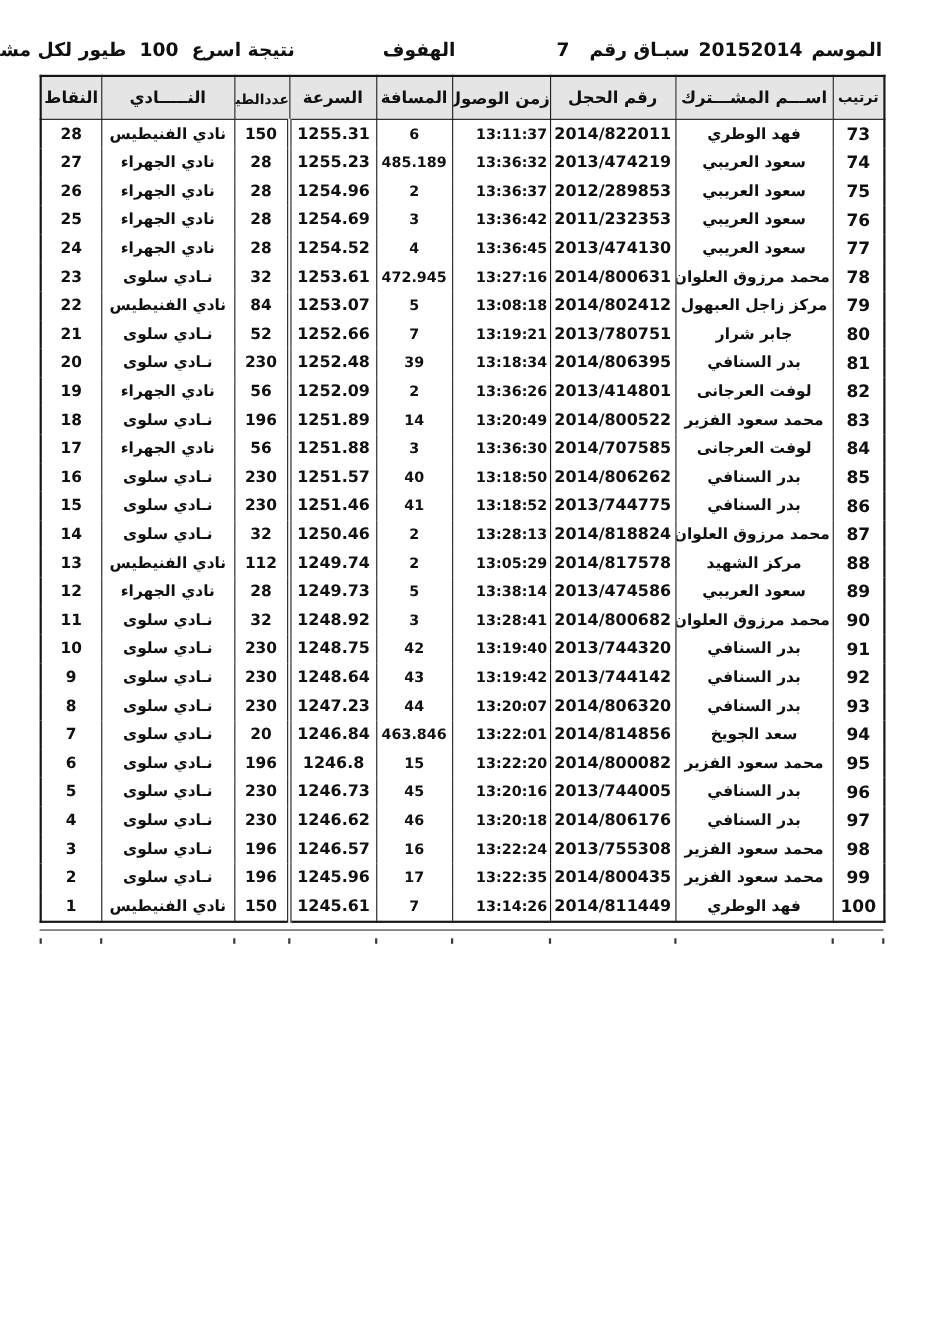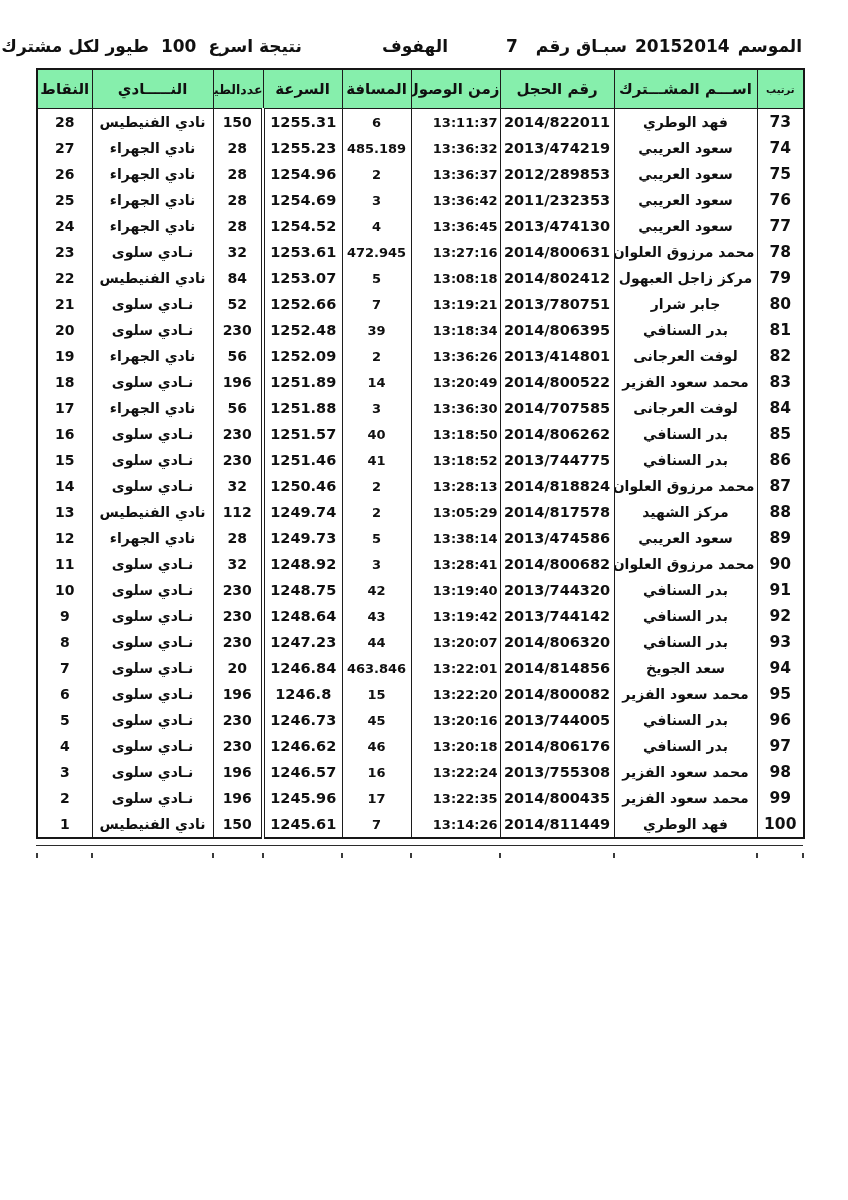--- a/index.html
+++ b/index.html
@@ -11,36 +11,36 @@
     -webkit-font-smoothing:antialiased;
   }
   .page { position:absolute; inset:0; }
 
   
   .title-bar {
     position:absolute; top:34px; right:46px; left:30px;
     display:flex; direction:rtl; align-items:baseline;
     font-size:17px; line-height:24px; white-space:nowrap;
   }
-  .mr8{margin-right:8px} .mr12{margin-right:12px} .mr18{margin-right:18px} .mr58{margin-right:58px}
+  .mr8{margin-right:8px} .mr12{margin-right:12px} .mr18{margin-right:18px} .mr58{margin-right:92px}
   .mr80{margin-right:80px}
 
   
   table.results {
     position:absolute; top:68px; left:36px; width:767px;
     border-collapse:collapse; direction:rtl; table-layout:fixed;
     border:2px solid #161616;
   }
   table.results th {
-    background:#86efac; border:1px solid #1c1c1c;
+    background:#e5e5e5; border:1px solid #1c1c1c;
     height:38px; padding:0; font-size:15px; font-weight:700;
     text-align:center; overflow:hidden; white-space:nowrap;
   }
   table.results th.col-birds { font-size:12.5px; }
-  table.results th.col-rank  { font-size:10px; }
+  table.results th.col-rank  { font-size:13px; }
   table.results td {
     border-left:1px solid #1c1c1c; border-right:1px solid #1c1c1c;
     height:26px; padding:0 2px; text-align:center;
     font-size:14px; font-weight:700; overflow:hidden; white-space:nowrap;
   }
   table.results td.col-speed { border-left:4px double #1c1c1c; font-size:14.5px; }
   table.results td.col-dist  { font-size:13px; }
   table.results td.col-rank  { font-size:15.5px; }
   table.results td.col-time  { text-align:right; padding-right:2px; font-size:13px; }
   table.results td.col-ring  { font-size:14.5px;margin-left:39px; }

